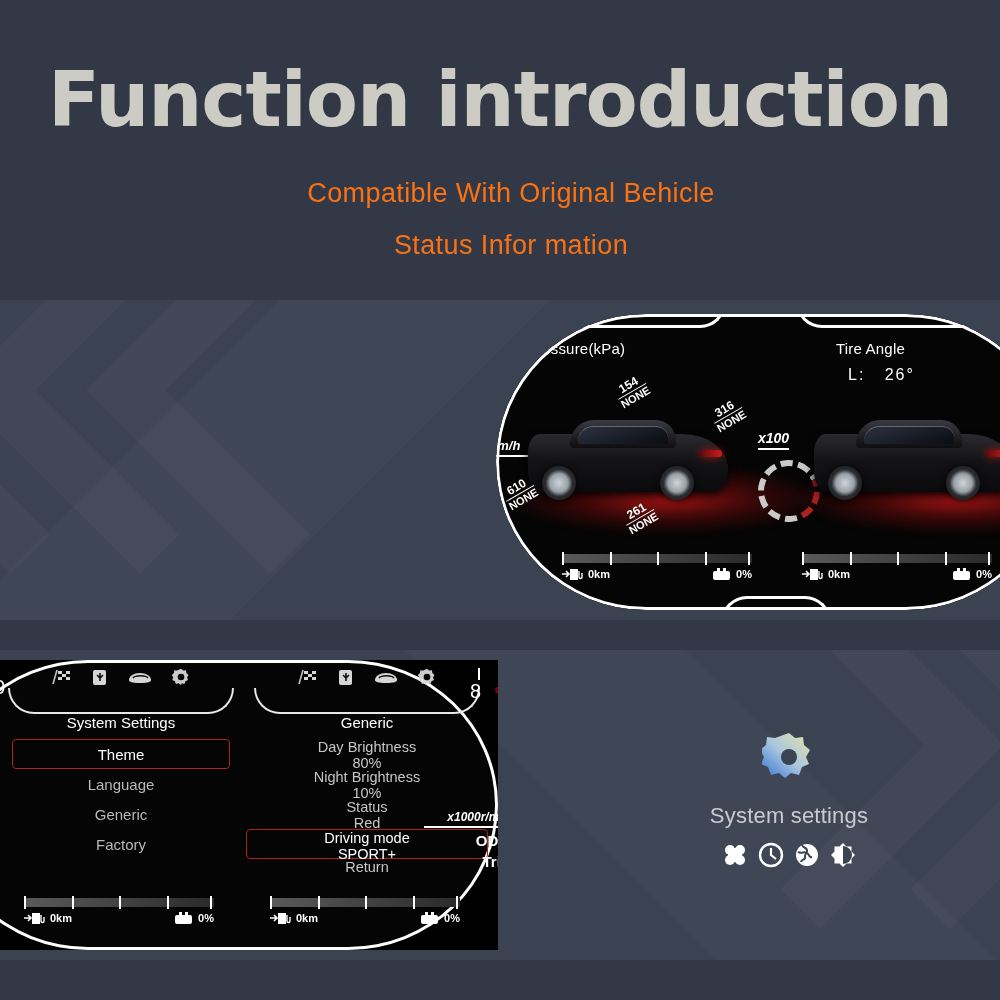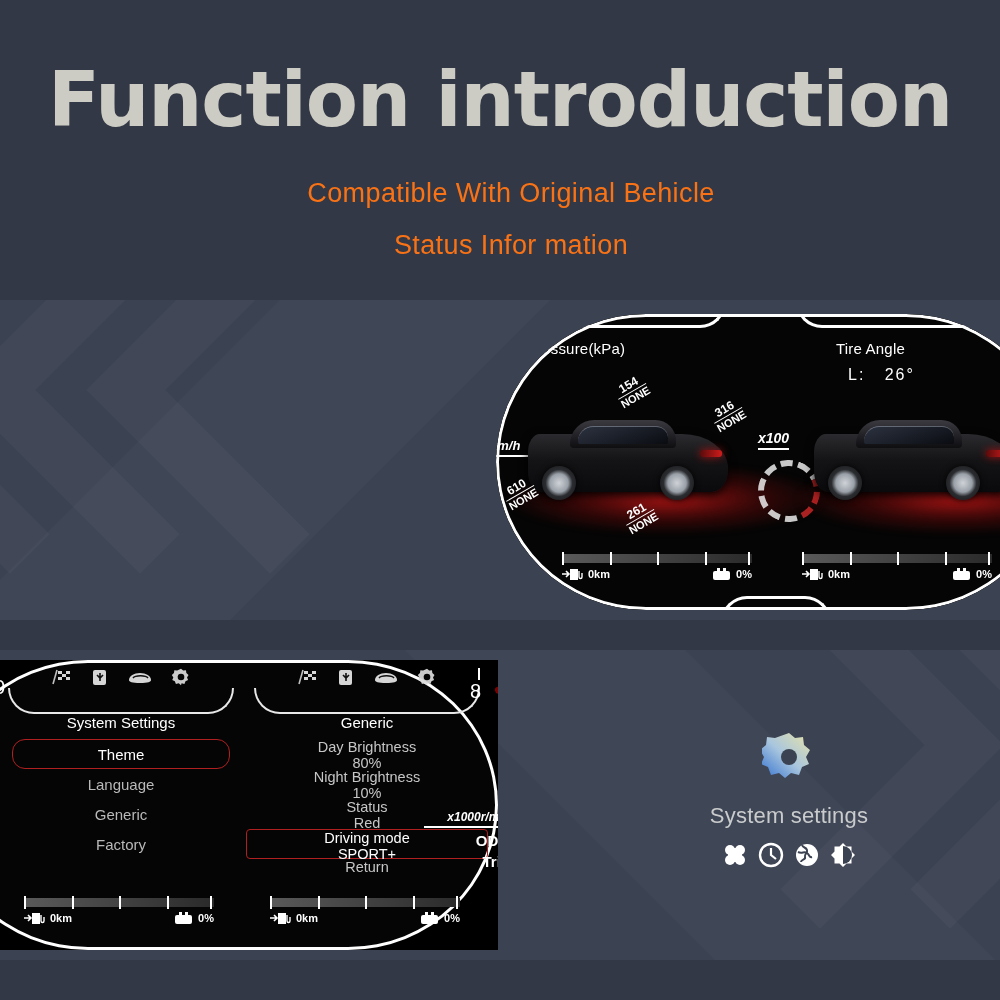--- a/index.html
+++ b/index.html
@@ -172,21 +172,21 @@
   }
   .menu-title {
     text-align:center; color:#fff; font-size:15px; margin-top:16px; font-weight:400;
   }
   .menu-list { margin-top:8px; }
   .menu-item {
     display:flex; justify-content:center; align-items:center;
     height:30px; color:#b9b9b9; font-size:15px;
   }
   .menu-item.sel {
-    color:#fff; border:1.5px solid #b02020; border-radius:13px;
+    color:#fff; border:1.5px solid #b02020; border-radius:4px;
     margin:0 12px;
   }
   .kv {
     display:flex; justify-content:space-between; align-items:center;
     height:30px; color:#c6c6c6; font-size:14.5px; padding:0 8px;flex-direction:column;
   }
   .kv.sel { color:#fff; border:1.5px solid #b02020; border-radius:4px; }
 
   .rpm-num {
     position:absolute; color:#fff; font-size:20px; font-weight:400;

